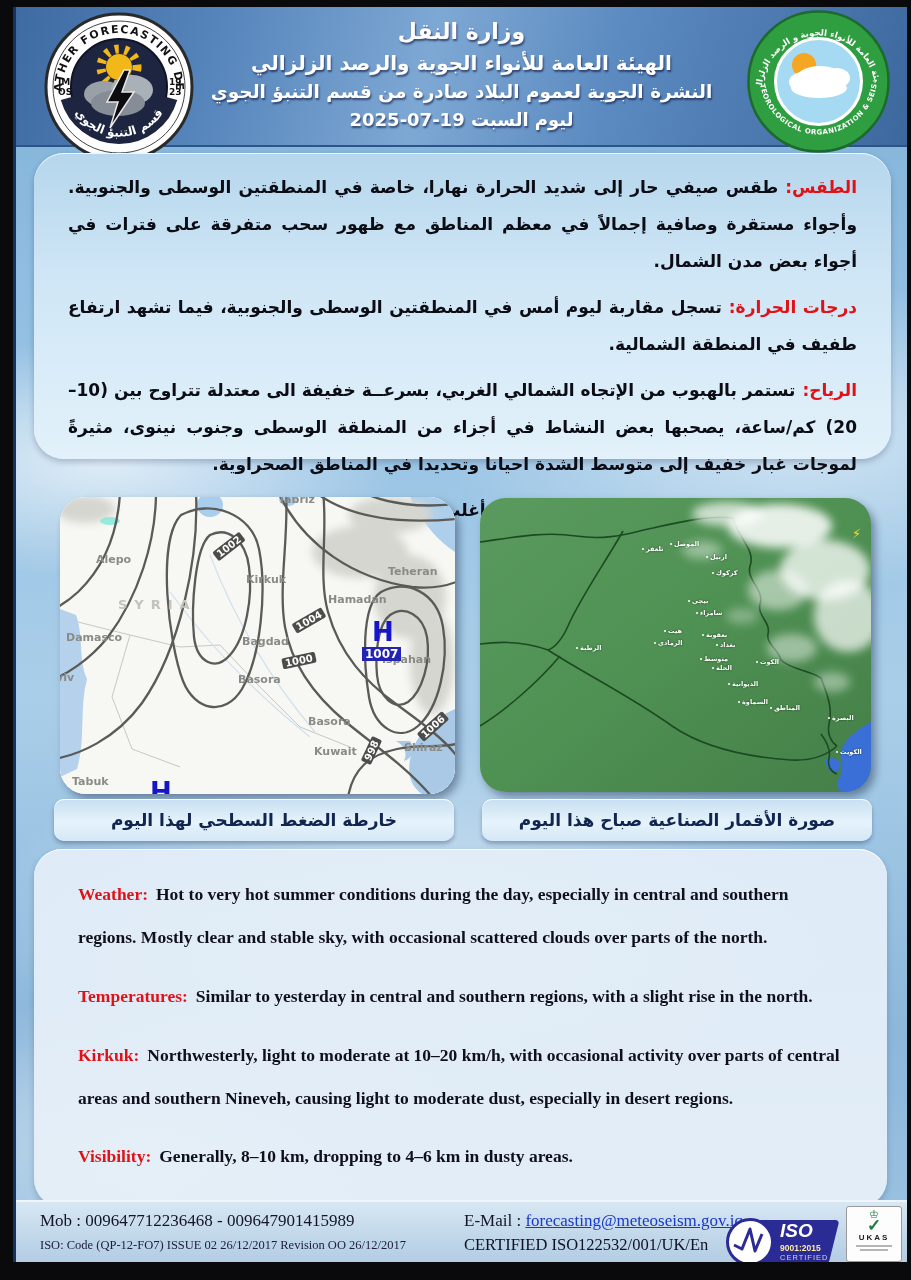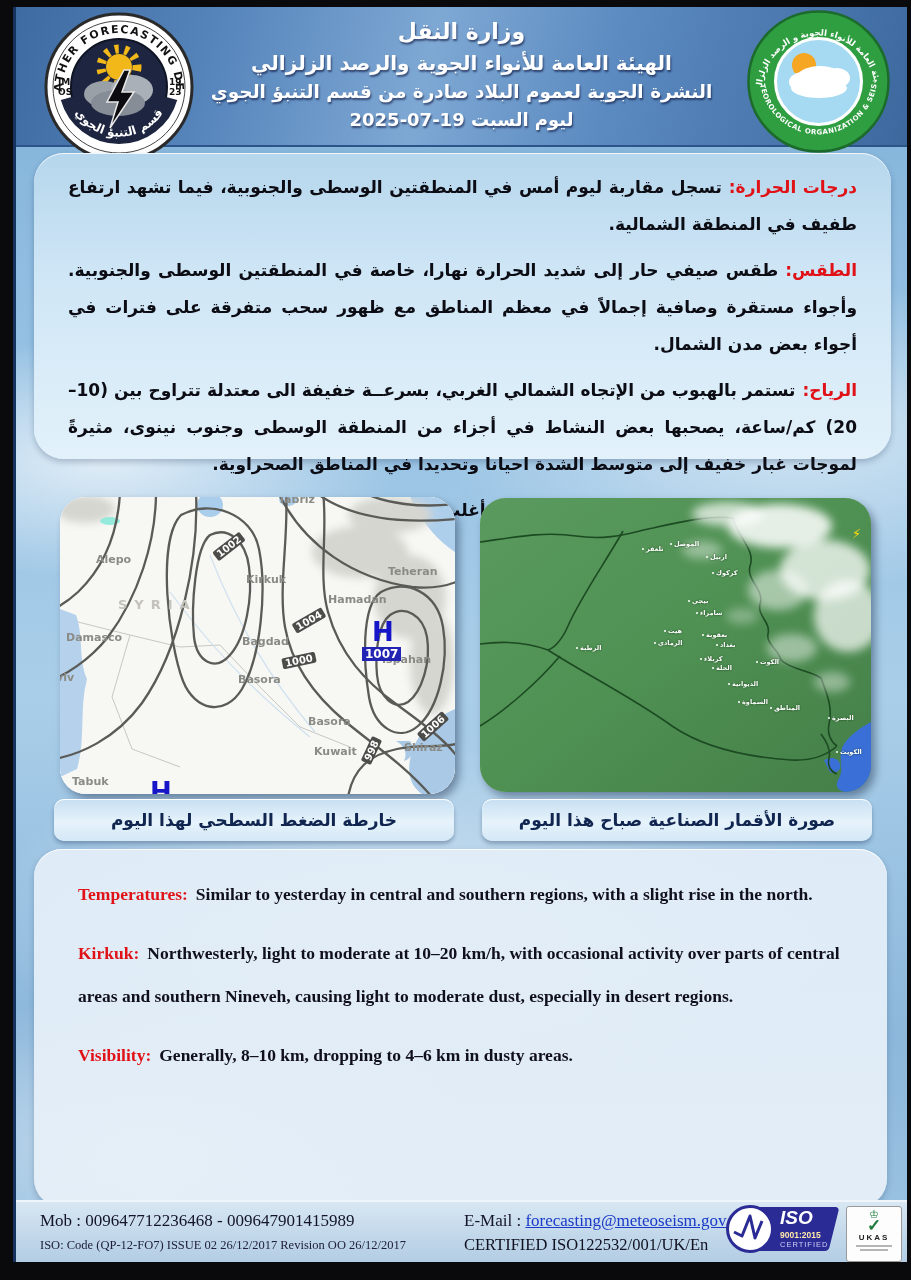--- a/index.html
+++ b/index.html
@@ -78,21 +78,21 @@
   
   .footer{position:absolute;left:0;bottom:0;width:100%;height:60px;
     background:linear-gradient(180deg,#d8e7f3 0%,#c2d8ea 55%,#b3cde4 100%);
     border-top:2px solid #eef6fc;font-family:"Liberation Serif",serif;}
   .mob{position:absolute;left:24px;top:9px;font-size:17px;color:#14142a;}
   .isoline{position:absolute;left:24px;top:36px;font-size:12.5px;color:#20203a;}
   .emailrow{position:absolute;left:448px;top:9px;font-size:17px;color:#14142a;}
   .email-link{color:#1939c8;text-decoration:underline;}
   .certified{position:absolute;left:448px;top:33px;font-size:16.5px;color:#101020;}
 
-  .iso-badge{position:absolute;left:712px;top:3px;width:108px;height:48px;}
+  .iso-badge{position:absolute;left:712px;top:16px;width:108px;height:48px;}
   .iso-plate{position:absolute;left:20px;top:2px;width:86px;height:44px;background:#2b2b96;
     transform:skewX(-14deg);border-radius:4px;}
   .iso-circ{position:absolute;left:-2px;top:0px;width:42px;height:42px;border-radius:50%;
     background:#fff;border:3px solid #2b2b96;}
   .iso-txt{position:absolute;left:52px;top:2px;font-size:19px;font-weight:bold;
     font-style:italic;color:#fff;font-family:"Liberation Sans",sans-serif;}
   .iso-std{position:absolute;left:52px;top:25px;font-size:8.5px;font-weight:bold;color:#ffe9a8;
     font-family:"Liberation Sans",sans-serif;}
   .iso-cert{position:absolute;left:52px;top:35px;font-size:7.5px;color:#cfd0f5;
     letter-spacing:1px;font-family:"Liberation Sans",sans-serif;}
@@ -167,24 +167,24 @@
         </text>
         <text font-size="7" font-weight="bold" fill="#ffffff" letter-spacing="0.5">
           <textPath href="#arcBotR" startOffset="50%" text-anchor="middle">IRAQ METEOROLOGICAL ORGANIZATION &amp; SEISMOLOGY</textPath>
         </text>
       </svg>
     </div>
   </div>
 
   <div class="ar-panel">
     <div class="ar-sec">
+      <span class="ar-label">الطقس:</span><span>طقس صيفي حار إلى شديد الحرارة نهارا، خاصة في المنطقتين الوسطى والجنوبية. وأجواء مستقرة وصافية إجمالاً في معظم المناطق مع ظهور سحب متفرقة على فترات في أجواء بعض مدن الشمال.</span>
+    </div>
+    <div class="ar-sec">
       <span class="ar-label">درجات الحرارة:</span><span>تسجل مقاربة ليوم أمس في المنطقتين الوسطى والجنوبية، فيما تشهد ارتفاع طفيف في المنطقة الشمالية.</span>
-    </div>
-    <div class="ar-sec">
-      <span class="ar-label">الطقس:</span><span>طقس صيفي حار إلى شديد الحرارة نهارا، خاصة في المنطقتين الوسطى والجنوبية. وأجواء مستقرة وصافية إجمالاً في معظم المناطق مع ظهور سحب متفرقة على فترات في أجواء بعض مدن الشمال.</span>
     </div>
     <div class="ar-sec">
       <span class="ar-label">الرياح:</span><span>تستمر بالهبوب من الإتجاه الشمالي الغربي، بسرعــة خفيفة الى معتدلة تتراوح بين (10–20) كم/ساعة، يصحبها بعض النشاط في أجزاء من المنطقة الوسطى وجنوب نينوى، مثيرةً لموجات غبار خفيف إلى متوسط الشدة احيانا وتحديدا في المناطق الصحراوية.</span>
     </div>
     <div class="ar-sec">
       <span class="ar-label">الرؤية الأفقية:</span><span>تتراوح بين (8–10) كم في أغلب المناطق وتنخفض إلى حدود (4–6) كم في مناطق الغبار.</span>
     </div>
   </div>
 
   <div class="map map-pressure">
@@ -305,36 +305,39 @@
     <span class="scity" style="left:188px;top:42px">الموصل</span>
     <span class="scity" style="left:160px;top:47px">تلعفر</span>
     <span class="scity" style="left:224px;top:55px">اربيل</span>
     <span class="scity" style="left:230px;top:71px">كركوك</span>
     <span class="scity" style="left:206px;top:99px">بيجي</span>
     <span class="scity" style="left:214px;top:111px">سامراء</span>
     <span class="scity" style="left:182px;top:129px">هيت</span>
     <span class="scity" style="left:220px;top:133px">بعقوبة</span>
     <span class="scity" style="left:234px;top:143px">بغداد</span>
     <span class="scity" style="left:172px;top:141px">الرمادي</span>
-    <span class="scity" style="left:218px;top:157px">كربلاء</span>
+    <span class="scity" style="left:218px;top:157px">متوسط</span>
     <span class="scity" style="left:230px;top:166px">الحلة</span>
     <span class="scity" style="left:94px;top:146px">الرطبة</span>
     <span class="scity" style="left:274px;top:160px">الكوت</span>
     <span class="scity" style="left:246px;top:182px">الديوانية</span>
     <span class="scity" style="left:256px;top:200px">السماوة</span>
     <span class="scity" style="left:288px;top:206px">المناطق</span>
     <span class="scity" style="left:346px;top:216px">البصرة</span>
     <span class="scity" style="left:354px;top:250px">الكويت</span>
     <span class="bolt" style="left:372px;top:28px">⚡</span>
   </div>
 
   <div class="caption caption-left">خارطة الضغط السطحي لهذا اليوم</div>
   <div class="caption caption-right">صورة الأقمار الصناعية صباح هذا اليوم</div>
 
   <div class="en-panel">
+    <div class="en-sec">
+      <span class="en-label">Weather:</span><span>Hot to very hot summer conditions during the day, especially in central and southern regions. Mostly clear and stable sky, with occasional scattered clouds over parts of the north.</span>
+    </div>
     <div class="en-sec">
       <span class="en-label">Temperatures:</span><span>Similar to yesterday in central and southern regions, with a slight rise in the north.</span>
     </div>
     <div class="en-sec">
       <span class="en-label">Kirkuk:</span><span>Northwesterly, light to moderate at 10–20 km/h, with occasional activity over parts of central areas and southern Nineveh, causing light to moderate dust, especially in desert regions.</span>
     </div>
     <div class="en-sec">
       <span class="en-label">Visibility:</span><span>Generally, 8–10 km, dropping to 4–6 km in dusty areas.</span>
     </div>
   </div>

